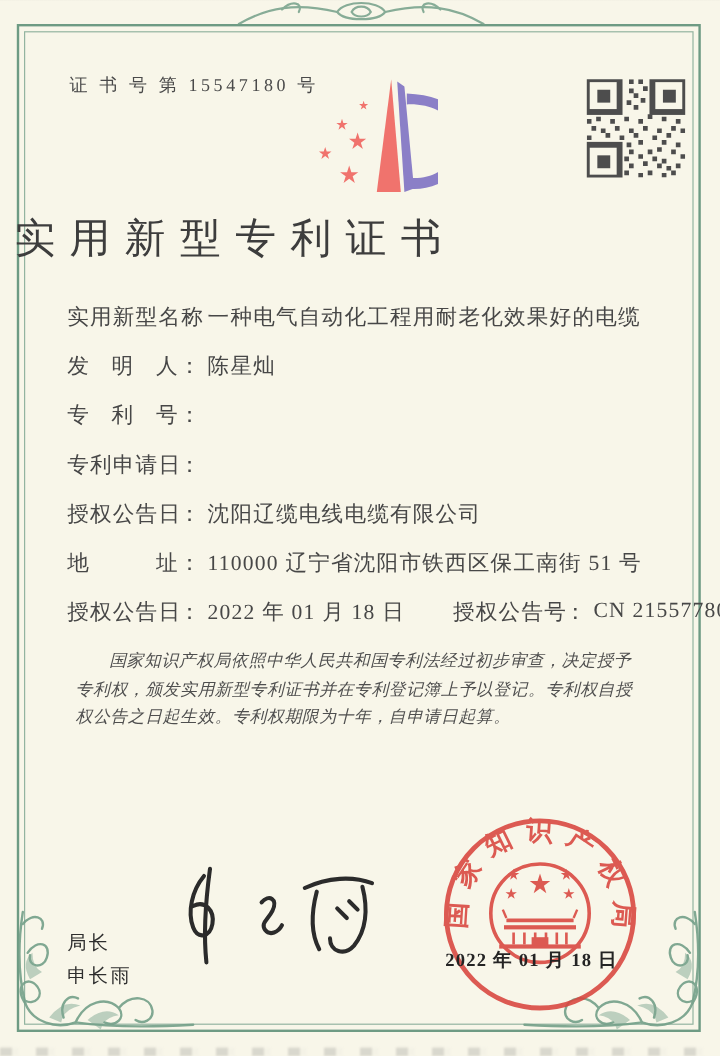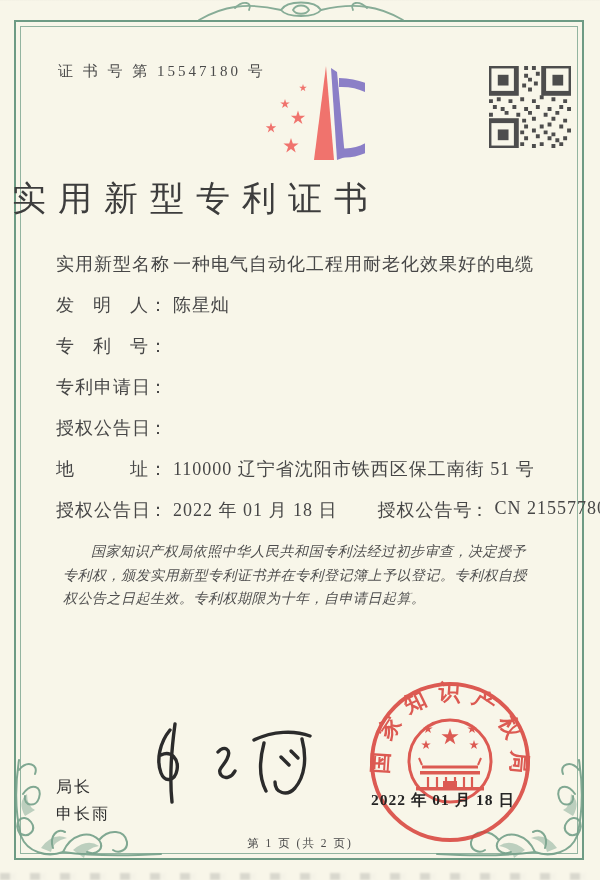--- a/index.html
+++ b/index.html
@@ -145,20 +145,21 @@
       <span class="fl">专利号</span>
         <span class="fc">：</span>
     </div>
     <div class="frow">
       <span class="fl">专利申请日</span>
         <span class="fc">：</span>
     </div>
     <div class="frow">
       <span class="fl">授权公告日</span>
         <span class="fc">：</span>
+        <span class="fv">沈阳辽缆电线电缆有限公司</span>
     </div>
     <div class="frow">
       <span class="fl">地址</span>
         <span class="fc">：</span>
         <span class="fv">110000 辽宁省沈阳市铁西区保工南街 51 号</span>
     </div>
     <div class="frow">
       <span class="fl">授权公告日</span>
         <span class="fc">：</span>
         <span class="fv">2022 年 01 月 18 日</span>
@@ -214,16 +215,15 @@
         <path d="M63,100 V110 M72,100 V110 M81,100 V110 M90,100 V110 M99,100 V110 M107,100 V110" stroke-width="2.2" fill="none"></path>
         <rect x="51" y="110" width="68" height="3.5" stroke="none"></rect>
         <rect x="78" y="104" width="14" height="7" stroke="none"></rect>
         <path d="M57,88 l-3,-7 M113,88 l3,-7" stroke-width="2" fill="none"></path>
       </g>
     </g>
   </svg>
 
   <div class="seal-date">2022 年 01 月 18 日</div>
 
-  <div class="footer">第 1 页 (共 2 页)</div>
 
   <div class="scan-edge"></div>
 </div>
 
 </body></html>

